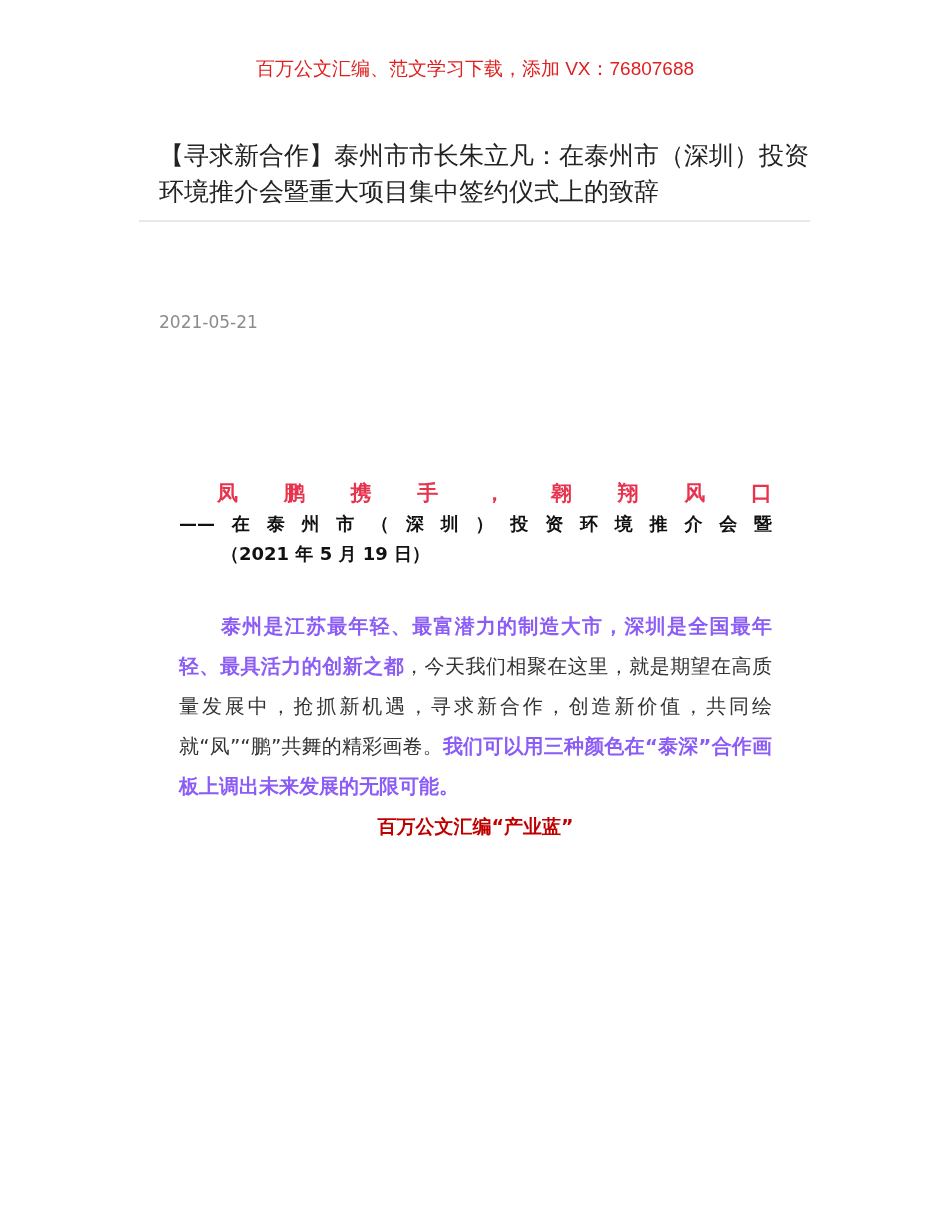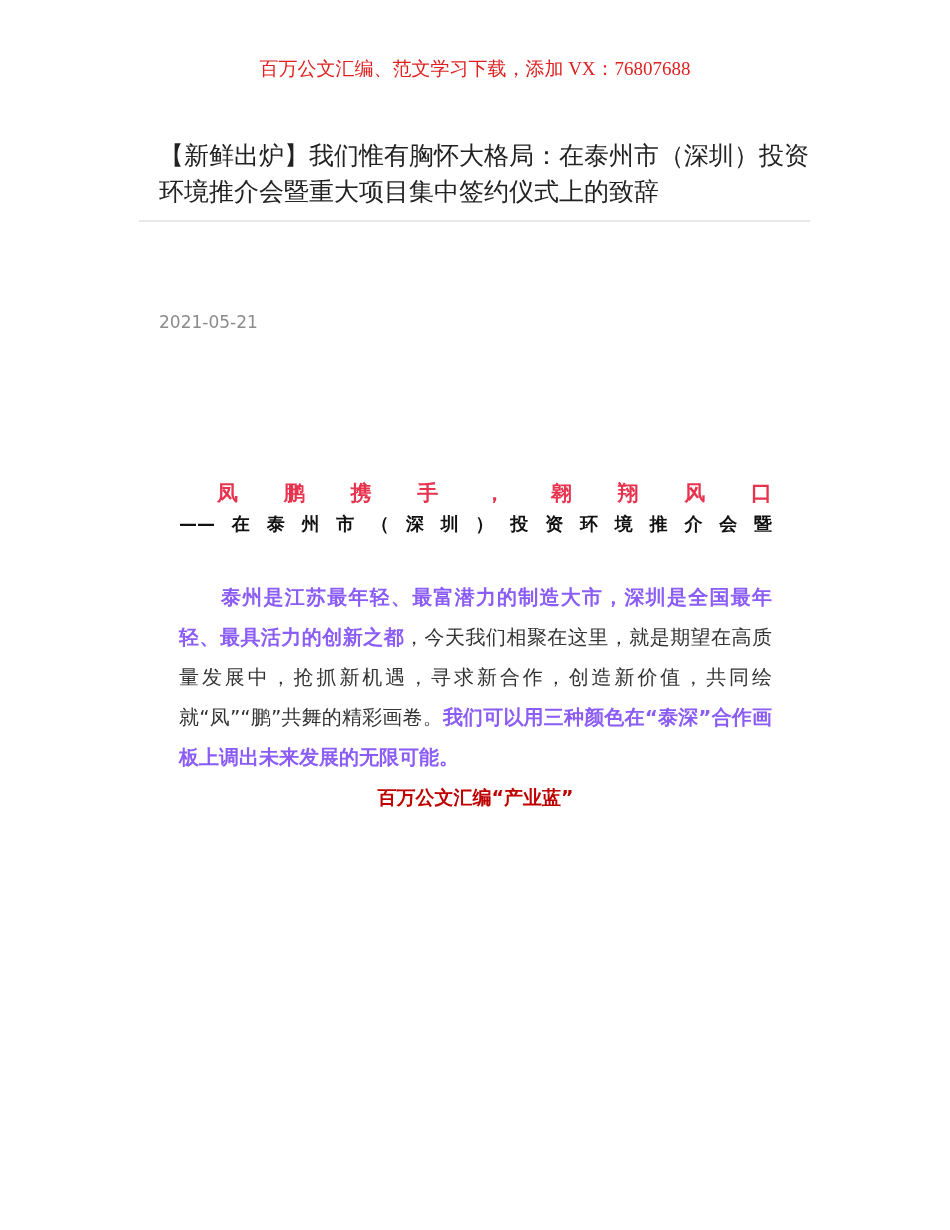--- a/index.html
+++ b/index.html
@@ -2,21 +2,21 @@
 <html><head>
   <meta charset="utf-8">
   <style>
     * { margin: 0; padding: 0; box-sizing: border-box; }
     html, body { width: 950px; height: 1230px; background: #ffffff; overflow: hidden; }
     body { position: relative; font-family: "DejaVu Sans", "Liberation Sans", sans-serif; color: #333333; }
 
     .banner {
       position: absolute; left: 0; top: 56px; width: 950px;
       text-align: center; font-size: 19px; line-height: 26px;
-      color: #e02020; font-family: Liberation Serif, serif;
+      color: #e02020; font-family: Liberation Sans, sans-serif;
     }
 
     .title {
       position: absolute; left: 159px; top: 138px; width: 650px;
       font-size: 25px; line-height: 36px; color: #222222;
       font-weight: normal;
     }
 
     .divider {
       position: absolute; left: 139px; top: 220px; width: 671px; height: 2px;
@@ -72,21 +72,21 @@
     .section-heading {
       text-align: center; font-size: 19px; line-height: 40px;
       font-weight: bold; color: #c00000;
     }
   </style>
 </head>
 <body>
 
 <div class="banner">百万公文汇编、范文学习下载，添加 VX：76807688</div>
 
-<h1 class="title">【新鲜出炉】我们惟有胸怀大格局：在泰州市（深圳）投资环境推介会暨重大项目集中签约仪式上的致辞</h1>
+<h1 class="title">【寻求新合作】泰州市市长朱立凡：在泰州市（深圳）投资环境推介会暨重大项目集中签约仪式上的致辞</h1>
 
 <div class="divider"></div>
 
 <div class="date">2021-05-21</div>
 
 <div class="content">
   <div class="heading-red">
     <span>凤</span>
     <span>鹏</span>
     <span>携</span>
@@ -113,18 +113,19 @@
     <span>环</span>
     <span>境</span>
     <span>推</span>
     <span>介</span>
     <span>会</span>
     <span>暨</span>
   </div>
 
 
 
+  <div class="date-line">（2021 年 5 月 19 日）</div>
 
   <p class="para para1 indent"><b>泰州是江苏最年轻、最富潜力的制造大市，深圳是全国最年轻、最具活力的创新之都</b><span>，今天我们相聚在这里，就是期望在高质量发展中，抢抓新机遇，寻求新合作，创造新价值，共同绘就“凤”“鹏”共舞的精彩画卷。</span><b>我们可以用三种颜色在“泰深”合作画板上调出未来发展的无限可能。</b></p>
 
   <div class="section-heading">百万公文汇编“产业蓝”</div>
 
 </div>
 
 </body></html>

